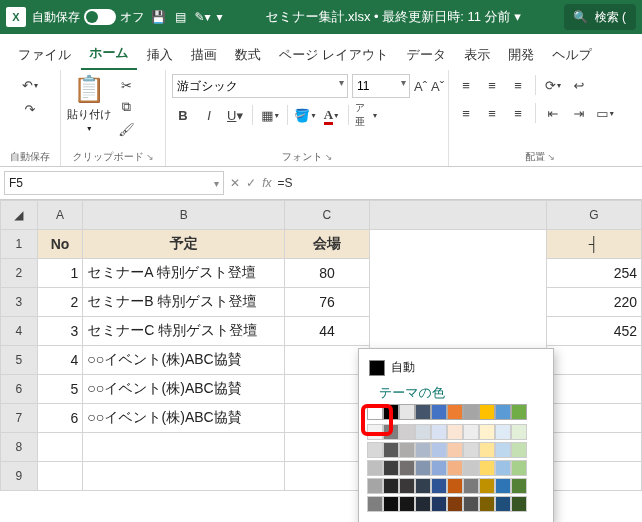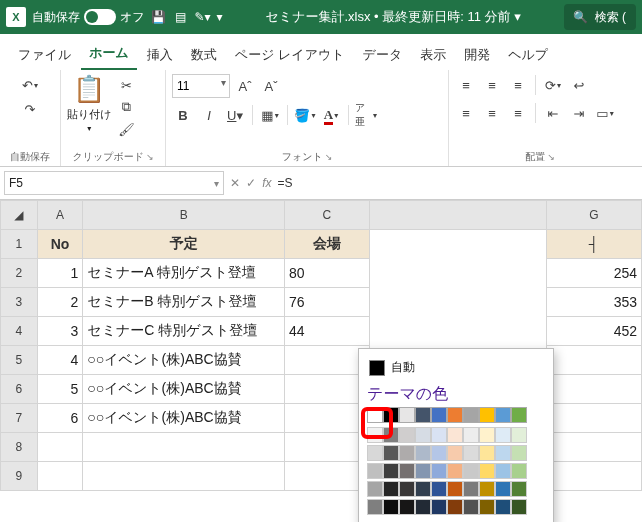--- a/index.html
+++ b/index.html
@@ -30,25 +30,25 @@
 .namebox{width:210px;height:22px;border:1px solid #ccc;padding:0 4px;display:flex;align-items:center}
 .fx-ctrl{display:flex;align-items:center;gap:6px;color:#888}
 .grid{position:relative}
 table{border-collapse:collapse;table-layout:fixed}
 th,td{border:1px solid #d4d4d4;height:28px;font-size:14px;padding:0 4px;background:#fff}
 th{background:#e6e6e6;font-weight:normal;color:#444;font-size:12px}
 .rowh{width:28px;text-align:center}
 col.cA{width:46px}col.cB{width:204px}col.cC{width:86px}col.cG{width:96px}
 .hd{background:#f2e6d1!important;text-align:center;font-weight:bold;color:#333}
 .cellA{text-align:right}
-.cellC{text-align:left}
+.cellC{text-align:center}
 .cellG{text-align:right}
 .colorpop{position:absolute;left:358px;top:148px;width:178px;background:#fff;border:1px solid #bbb;box-shadow:2px 4px 10px rgba(0,0,0,.25);padding:6px 8px 10px;z-index:50}
 .cp-row{display:flex;align-items:center;gap:6px;padding:4px 2px}
-.cp-lab{font-size:16px;color:#4c1d95;margin:4px 0 2px}
+.cp-lab{font-size:13px;color:#0f766e;margin:4px 12px 2px}
 .sw{width:14px;height:14px}
 .sw-grid{display:grid;grid-template-columns:repeat(10,14px);gap:2px}
 .sw-grid.tall .sw{height:14px}
 .redbox{position:absolute;left:-6px;top:0px;width:24px;height:24px;border:4px solid #f00;border-radius:6px;pointer-events:none}
 .theme-wrap{position:relative}
 .und-a{position:relative;font-family:serif;font-weight:bold}
 .und-bar{position:absolute;left:0;right:0;bottom:-2px;height:3px;background:#c00}
 </style>
 </head>
 <body>
@@ -70,20 +70,21 @@
   <div class="search">
     <span>🔍</span>
     <span>検索 (</span>
   </div>
 </div>
 
 <div class="tabs">
   <div class="tab">ファイル</div>
   <div class="tab active">ホーム</div>
   <div class="tab">挿入</div>
+  <div class="tab">描画</div>
   <div class="tab">数式</div>
   <div class="tab">ページ レイアウト</div>
   <div class="tab">データ</div>
   <div class="tab">表示</div>
   <div class="tab">開発</div>
   <div class="tab">ヘルプ</div>
 </div>
 
 <div class="ribbon">
   <div class="rgroup" style="width:48px">
@@ -107,20 +108,21 @@
       </div>
     </div>
     <div class="rlabel">
         <span>クリップボード</span>
         <span class="glaunch">↘</span>
       </div>
   </div>
   <div class="rgroup" style="width:270px">
     <div>
       <div class="row">
+        <span class="sel-wrap"><input class="font-select" style="width: 150px;" value="游ゴシック"></span>
         <span class="sel-wrap"><input class="font-select" style="width: 32px;" value="11"></span>
         <span class="ribbtn">Aˆ</span>
         <span class="ribbtn">Aˇ</span>
       </div>
       <div class="row" style="margin-top:6px">
         <span class="ribbtn">
             <b>B</b>
           </span>
         <span class="ribbtn">
             <i>I</i>
@@ -218,21 +220,21 @@
   <td class="cellC">80</td>
   <td style="border:none"></td>
   <td class="cellG">254</td>
         </tr>
         <tr>
           <th class="rowh">3</th>
   <td class="cellA">2</td>
   <td>セミナーB  特別ゲスト登壇</td>
   <td class="cellC">76</td>
   <td style="border:none"></td>
-  <td class="cellG">353</td>
+  <td class="cellG">220</td>
         </tr>
         <tr>
           <th class="rowh">4</th>
   <td class="cellA">3</td>
   <td>セミナーC 特別ゲスト登壇</td>
   <td class="cellC">44</td>
   <td style="border:none"></td>
   <td class="cellG">452</td>
         </tr>
         <tr>

